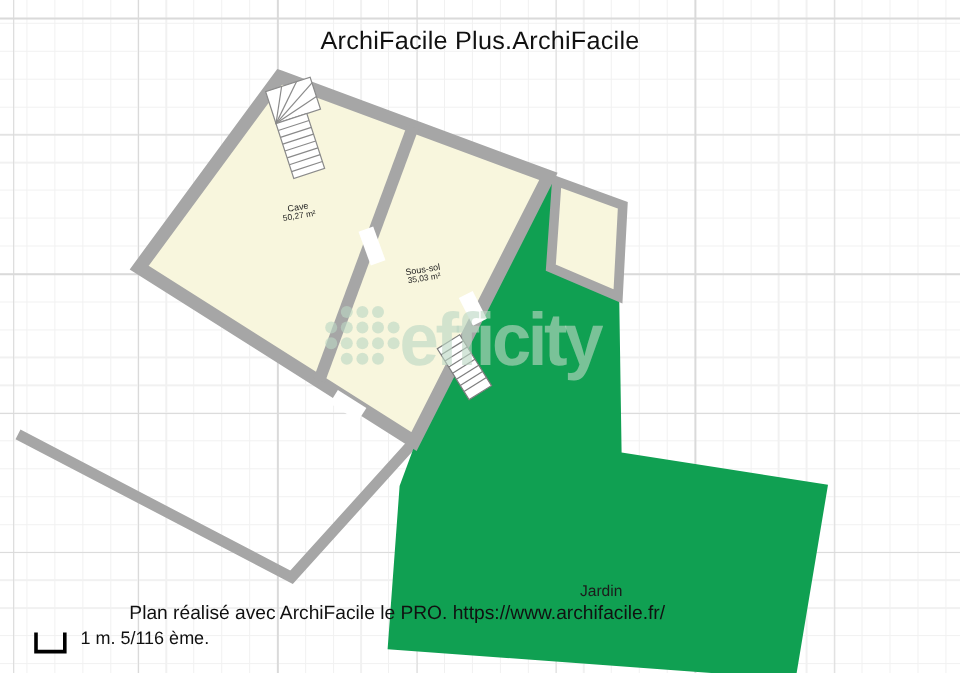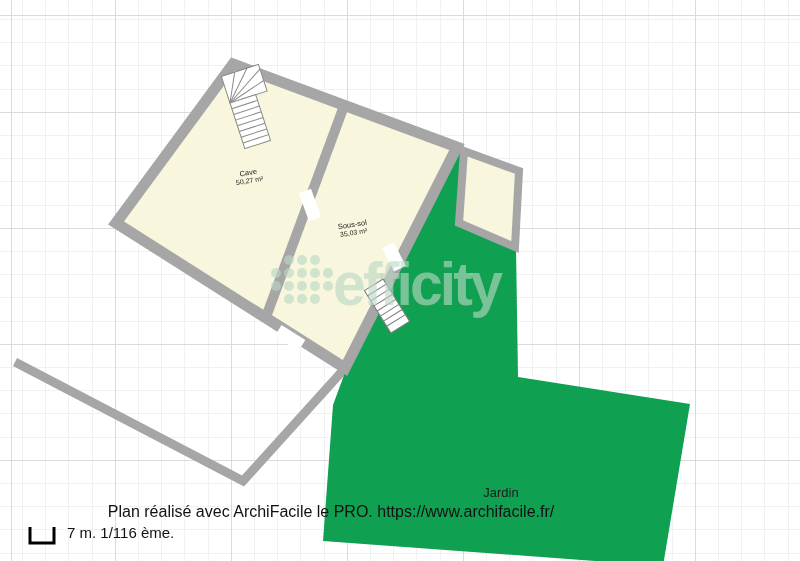--- a/index.html
+++ b/index.html
@@ -118,31 +118,32 @@
       <circle cx="289" cy="299" r="5"></circle>
         <circle cx="302" cy="299" r="5"></circle>
         <circle cx="315" cy="299" r="5"></circle>
     </g>
 
     <path d="M 30,527 L 30,543 L 54,543 L 54,527" fill="none" stroke="#000" stroke-width="3"></path>
   </svg>
 
   <div class="watermark-text">efficity</div>
 
+  <div class="page-title">ArchiFacile Plus.ArchiFacile</div>
 
   <div class="room-label cave-label">
     <div class="rn">Cave</div>
     <div class="ra">50,27 m²</div>
   </div>
   <div class="room-label soussol-label">
     <div class="rn">Sous-sol</div>
     <div class="ra">35,03 m²</div>
   </div>
   <div class="jardin-label">Jardin</div>
 
   <div class="footer-credit">Plan réalisé avec ArchiFacile le PRO. https://www.archifacile.fr/</div>
 
   <div class="scale-box">
     <span style="width:32px;display:inline-block;"></span>
-    <span>7 m. 1/116 ème.</span>
+    <span>1 m. 5/116 ème.</span>
   </div>
 
 </div>
 
 </body></html>

